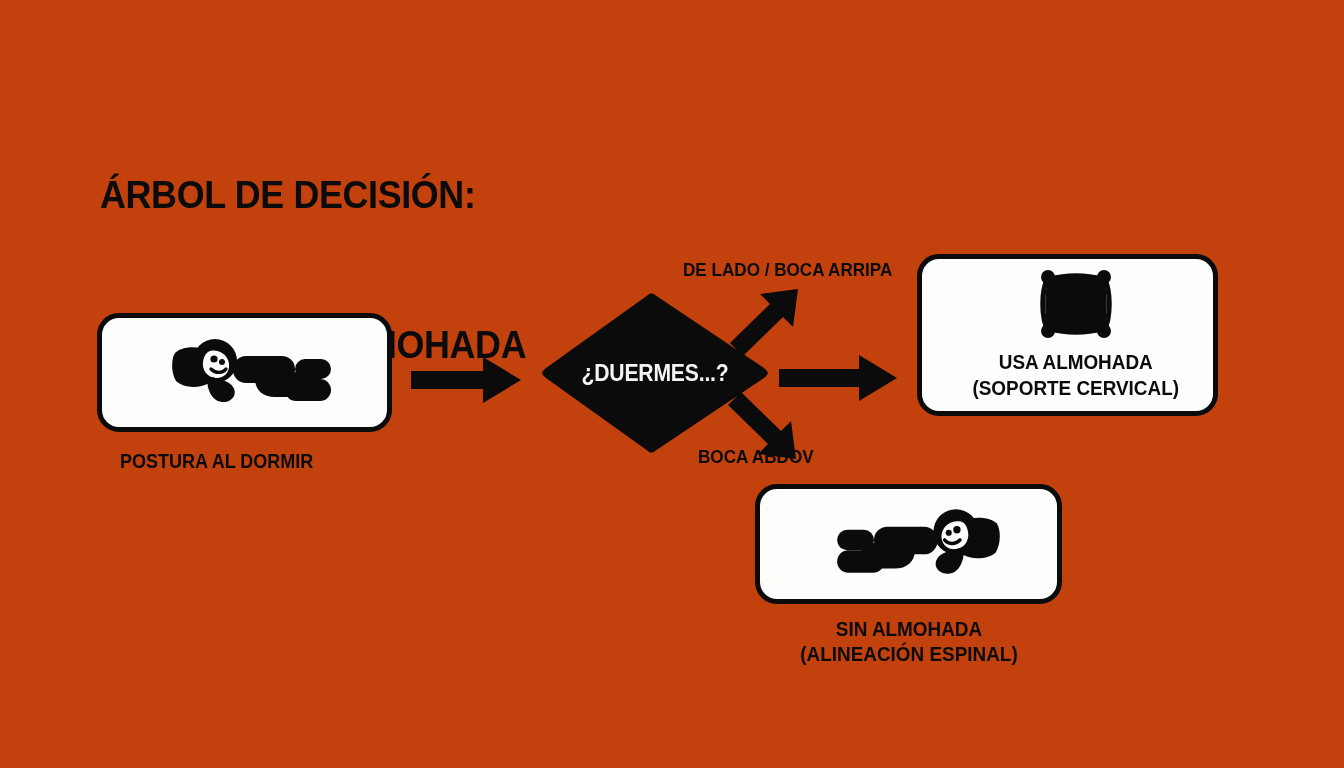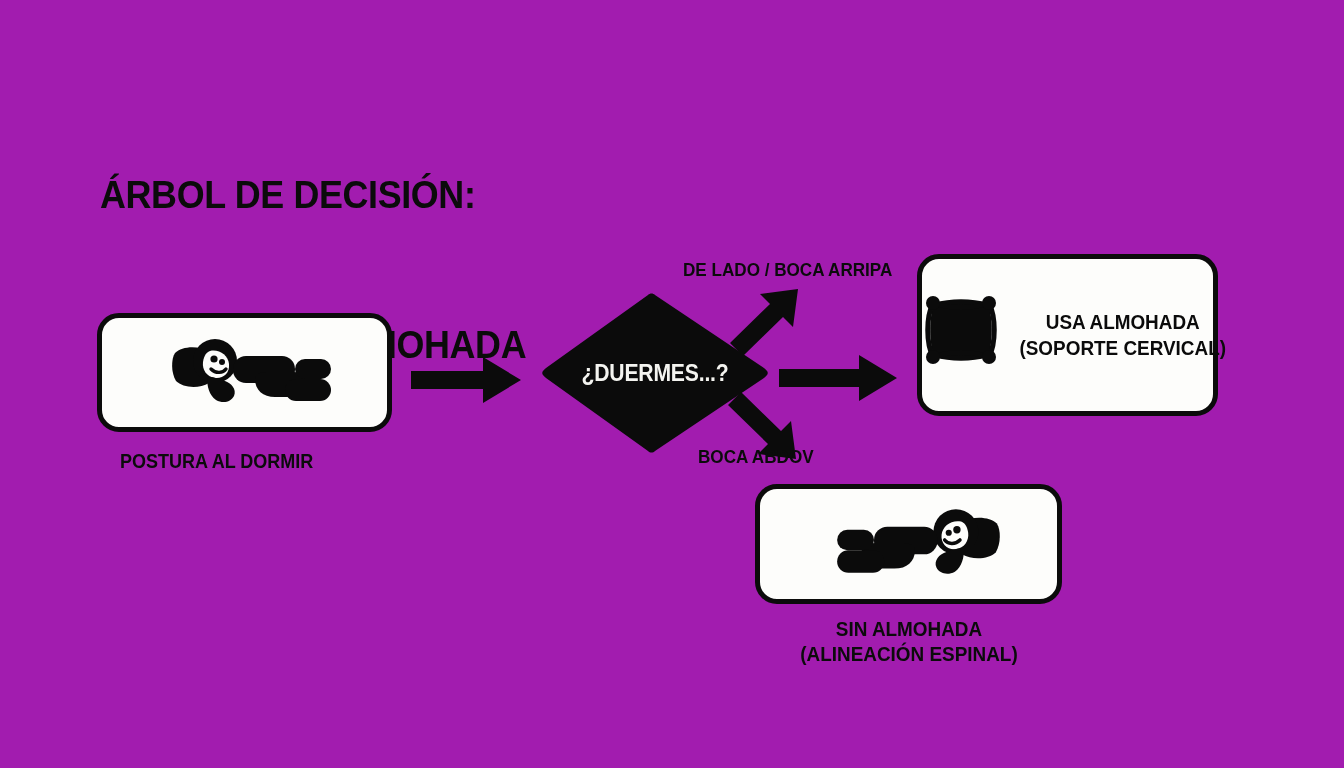--- a/index.html
+++ b/index.html
@@ -10,21 +10,21 @@
     width: 1344px;
     height: 768px;
     background: #fcfcfa;
     font-family: "Liberation Sans", sans-serif;
     overflow: hidden;
   }
   #stage {
     position: relative;
     width: 1344px;
     height: 768px;
-    background: #a21caf;
+    background: #c2410c;
   }
 
   
   .title {
     position: absolute;
     left: 100px;
     top: 70px;
     font-size: 39px;
     font-weight: bold;
     line-height: 1.28;
@@ -45,21 +45,21 @@
     background: #fdfdfb;
   }
   #box-start  { left: 97px;  top: 313px; width: 295px; height: 119px; }
   #box-pillow { left: 917px; top: 254px; width: 301px; height: 162px; }
   #box-nopillow { left: 755px; top: 484px; width: 307px; height: 120px; }
 
   .box-inner {
     position: absolute;
     inset: 0;
     display: flex;
-    flex-direction: row;
+    flex-direction: column;
     align-items: center;
     justify-content: center;
     padding-left: 17px;
   }
 
   
   .caption {
     position: absolute;
     font-weight: bold;
     color: #0b0b0b;

